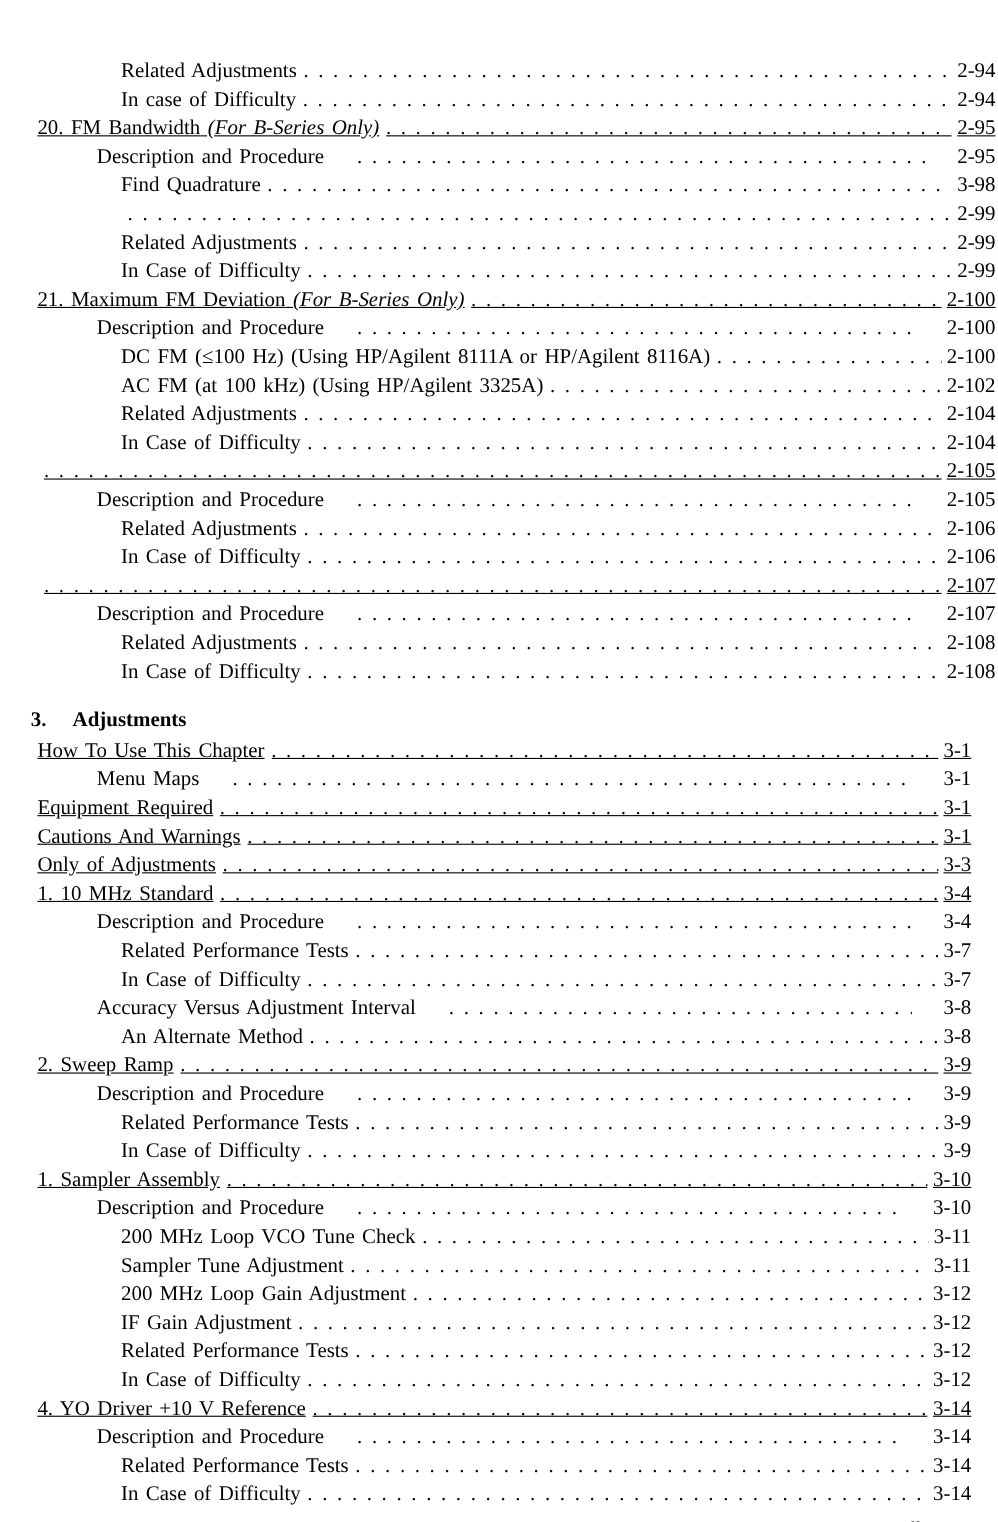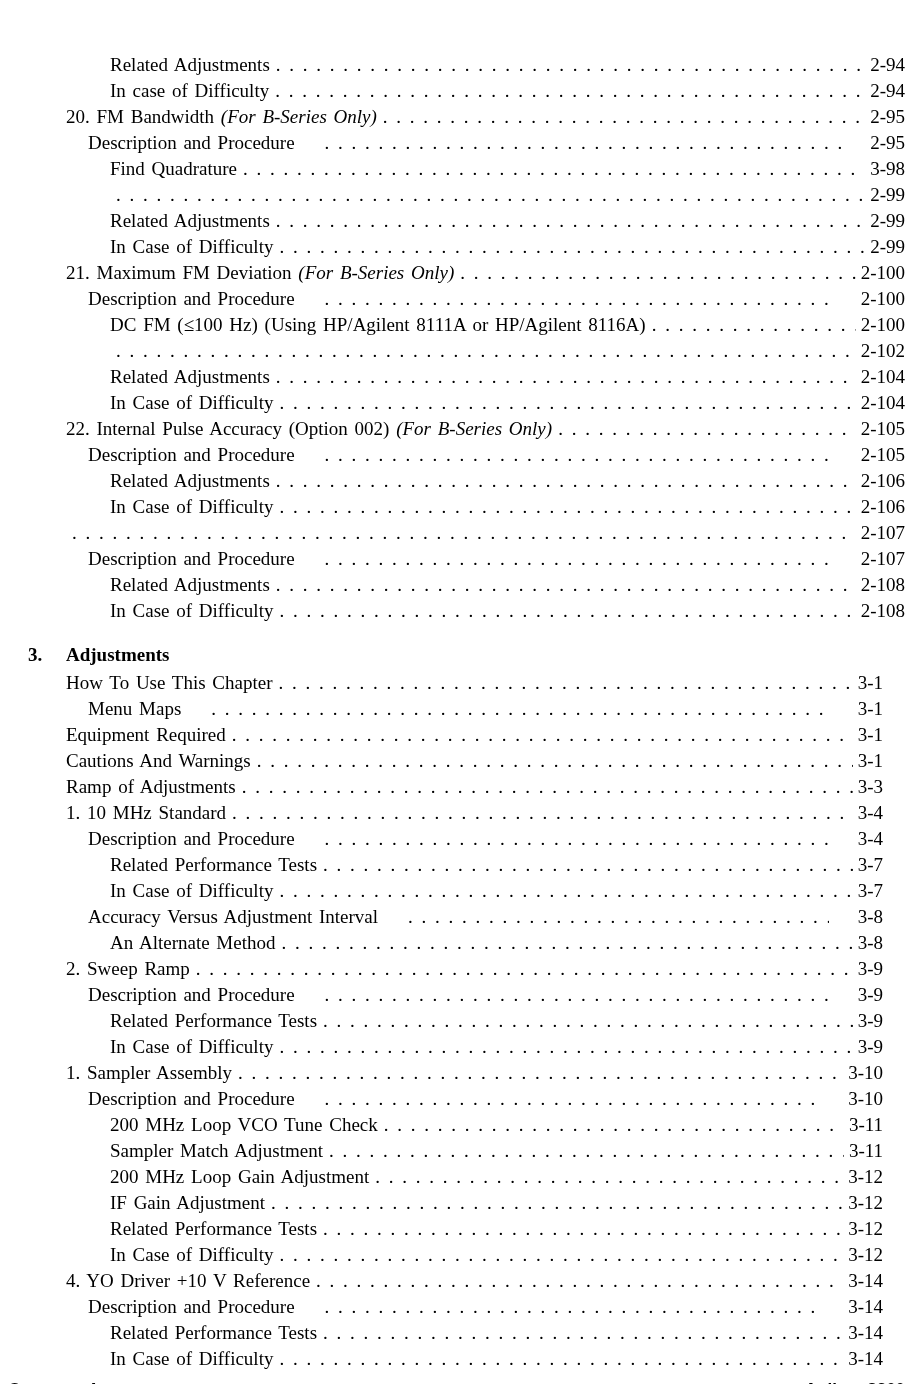--- a/index.html
+++ b/index.html
@@ -21,21 +21,21 @@
   .toc {
     padding-top: 4px;
     font-size: 19px;
     line-height: 26px;
   }
   .row {
     display: flex;
     align-items: baseline;
     word-spacing: 2px;
   }
-  .lvl-1 { padding-left: 66px; }
+  .lvl-1 { padding-left: 34px; text-decoration: underline; }
   .lvl-2 { padding-left: 88px; gap: 24px; }
   .lvl-3 { padding-left: 110px; }
   .sec-0 .row { padding-right: 2px; }
   .sec-1 .row { padding-right: 24px; }
   .title { flex: 0 1 auto; white-space: pre; }
   .title em { font-style: italic; }
   .dots {
     flex: 1 1 auto;
     overflow: hidden;
     white-space: nowrap;
@@ -123,35 +123,35 @@
           <span class="title">Description and Procedure</span>
           <span class="dots"> . . . . . . . . . . . . . . . . . . . . . . . . . . . . . . . . . . . . . . . . . . . . . . . . . . . . . . . . . . . . . . . . . . . . . . . . . . . . . . . . . . . . . . . . . .</span>
           <span class="page-num">2-100</span>
         </div>
         <div class="row lvl-3">
           <span class="title">DC FM (≤100 Hz) (Using HP/Agilent 8111A or HP/Agilent 8116A)</span>
           <span class="dots"> . . . . . . . . . . . . . . . . . . . . . . . . . . . . . . . . . . . . . . . . . . . . . . . . . . . . . . . . . . . . . . . . . . . . . . . . . . . . . . . . . . . . . . . . . .</span>
           <span class="page-num">2-100</span>
         </div>
         <div class="row lvl-3">
+          <span class="title">AC FM (at 100 kHz) (Using HP/Agilent 3325A)</span>
           <span class="dots"> . . . . . . . . . . . . . . . . . . . . . . . . . . . . . . . . . . . . . . . . . . . . . . . . . . . . . . . . . . . . . . . . . . . . . . . . . . . . . . . . . . . . . . . . . .</span>
           <span class="page-num">2-102</span>
         </div>
         <div class="row lvl-3">
           <span class="title">Related Adjustments</span>
           <span class="dots"> . . . . . . . . . . . . . . . . . . . . . . . . . . . . . . . . . . . . . . . . . . . . . . . . . . . . . . . . . . . . . . . . . . . . . . . . . . . . . . . . . . . . . . . . . .</span>
           <span class="page-num">2-104</span>
         </div>
         <div class="row lvl-3">
           <span class="title">In Case of Difficulty</span>
           <span class="dots"> . . . . . . . . . . . . . . . . . . . . . . . . . . . . . . . . . . . . . . . . . . . . . . . . . . . . . . . . . . . . . . . . . . . . . . . . . . . . . . . . . . . . . . . . . .</span>
           <span class="page-num">2-104</span>
         </div>
         <div class="row lvl-1">
-          <span class="title">22. Internal Pulse Accuracy (Option 002)<em> (For B-Series Only)</em></span>
           <span class="dots"> . . . . . . . . . . . . . . . . . . . . . . . . . . . . . . . . . . . . . . . . . . . . . . . . . . . . . . . . . . . . . . . . . . . . . . . . . . . . . . . . . . . . . . . . . .</span>
           <span class="page-num">2-105</span>
         </div>
         <div class="row lvl-2">
           <span class="title">Description and Procedure</span>
           <span class="dots"> . . . . . . . . . . . . . . . . . . . . . . . . . . . . . . . . . . . . . . . . . . . . . . . . . . . . . . . . . . . . . . . . . . . . . . . . . . . . . . . . . . . . . . . . . .</span>
           <span class="page-num">2-105</span>
         </div>
         <div class="row lvl-3">
           <span class="title">Related Adjustments</span>
@@ -199,21 +199,21 @@
           <span class="title">Equipment Required</span>
           <span class="dots"> . . . . . . . . . . . . . . . . . . . . . . . . . . . . . . . . . . . . . . . . . . . . . . . . . . . . . . . . . . . . . . . . . . . . . . . . . . . . . . . . . . . . . . . . . .</span>
           <span class="page-num">3-1</span>
         </div>
         <div class="row lvl-1">
           <span class="title">Cautions And Warnings</span>
           <span class="dots"> . . . . . . . . . . . . . . . . . . . . . . . . . . . . . . . . . . . . . . . . . . . . . . . . . . . . . . . . . . . . . . . . . . . . . . . . . . . . . . . . . . . . . . . . . .</span>
           <span class="page-num">3-1</span>
         </div>
         <div class="row lvl-1">
-          <span class="title">Ramp of Adjustments</span>
+          <span class="title">Only of Adjustments</span>
           <span class="dots"> . . . . . . . . . . . . . . . . . . . . . . . . . . . . . . . . . . . . . . . . . . . . . . . . . . . . . . . . . . . . . . . . . . . . . . . . . . . . . . . . . . . . . . . . . .</span>
           <span class="page-num">3-3</span>
         </div>
         <div class="row lvl-1">
           <span class="title">1. 10 MHz Standard</span>
           <span class="dots"> . . . . . . . . . . . . . . . . . . . . . . . . . . . . . . . . . . . . . . . . . . . . . . . . . . . . . . . . . . . . . . . . . . . . . . . . . . . . . . . . . . . . . . . . . .</span>
           <span class="page-num">3-4</span>
         </div>
         <div class="row lvl-2">
           <span class="title">Description and Procedure</span>
@@ -269,21 +269,21 @@
           <span class="title">Description and Procedure</span>
           <span class="dots"> . . . . . . . . . . . . . . . . . . . . . . . . . . . . . . . . . . . . . . . . . . . . . . . . . . . . . . . . . . . . . . . . . . . . . . . . . . . . . . . . . . . . . . . . . .</span>
           <span class="page-num">3-10</span>
         </div>
         <div class="row lvl-3">
           <span class="title">200 MHz Loop VCO Tune Check</span>
           <span class="dots"> . . . . . . . . . . . . . . . . . . . . . . . . . . . . . . . . . . . . . . . . . . . . . . . . . . . . . . . . . . . . . . . . . . . . . . . . . . . . . . . . . . . . . . . . . .</span>
           <span class="page-num">3-11</span>
         </div>
         <div class="row lvl-3">
-          <span class="title">Sampler Match Adjustment</span>
+          <span class="title">Sampler Tune Adjustment</span>
           <span class="dots"> . . . . . . . . . . . . . . . . . . . . . . . . . . . . . . . . . . . . . . . . . . . . . . . . . . . . . . . . . . . . . . . . . . . . . . . . . . . . . . . . . . . . . . . . . .</span>
           <span class="page-num">3-11</span>
         </div>
         <div class="row lvl-3">
           <span class="title">200 MHz Loop Gain Adjustment</span>
           <span class="dots"> . . . . . . . . . . . . . . . . . . . . . . . . . . . . . . . . . . . . . . . . . . . . . . . . . . . . . . . . . . . . . . . . . . . . . . . . . . . . . . . . . . . . . . . . . .</span>
           <span class="page-num">3-12</span>
         </div>
         <div class="row lvl-3">
           <span class="title">IF Gain Adjustment</span>

